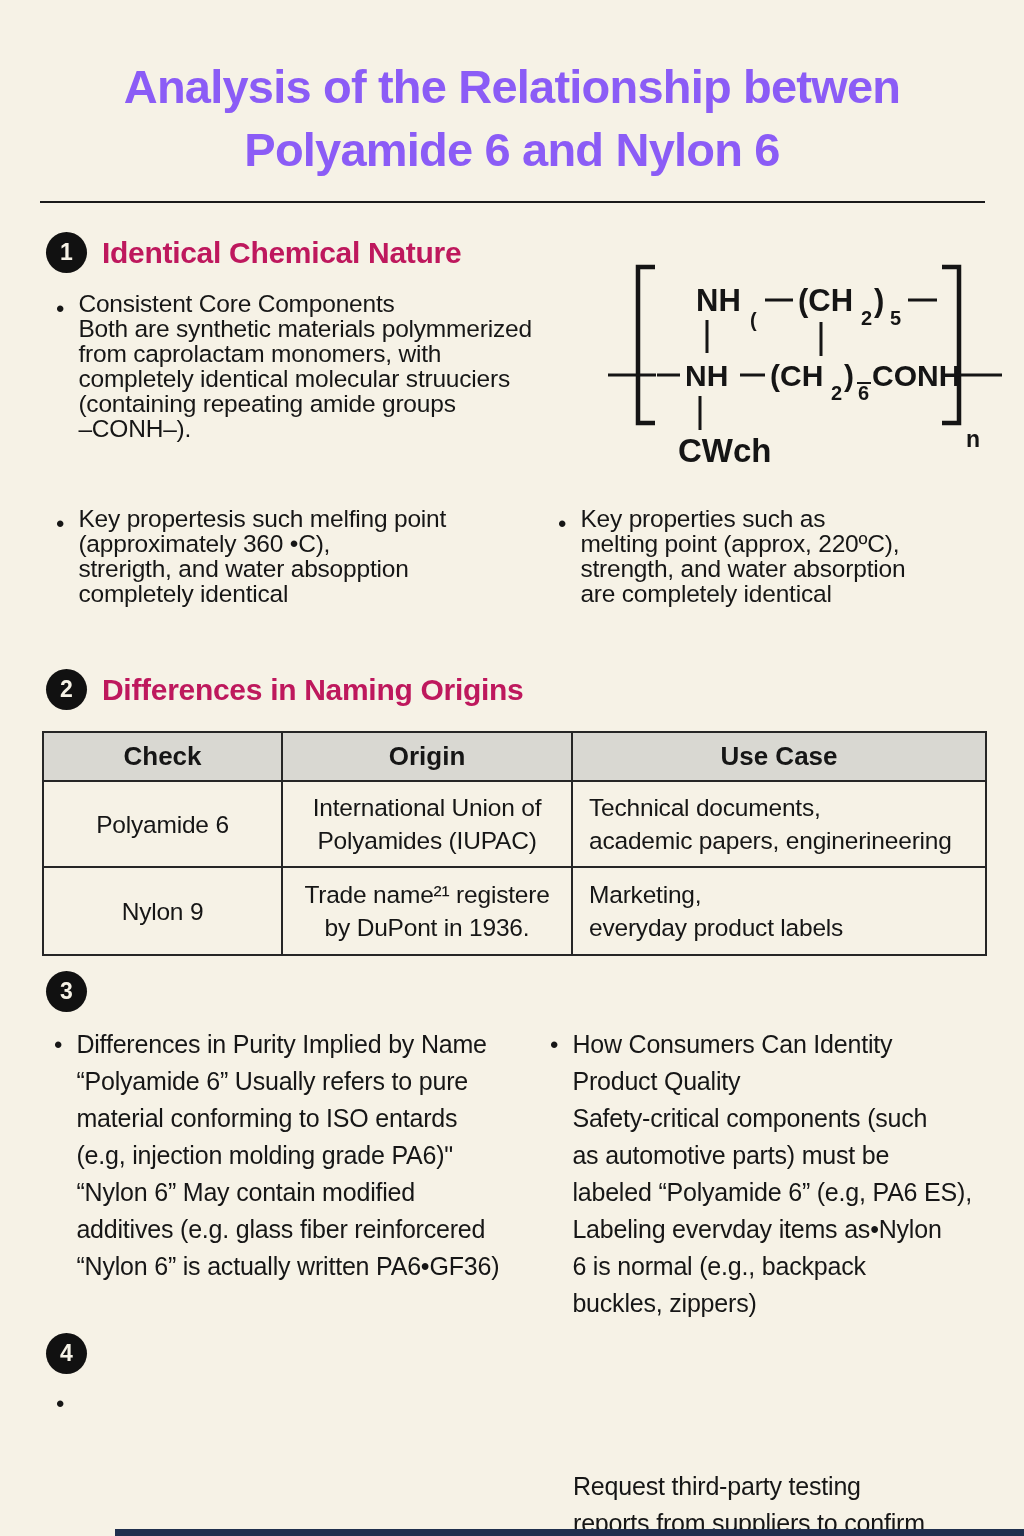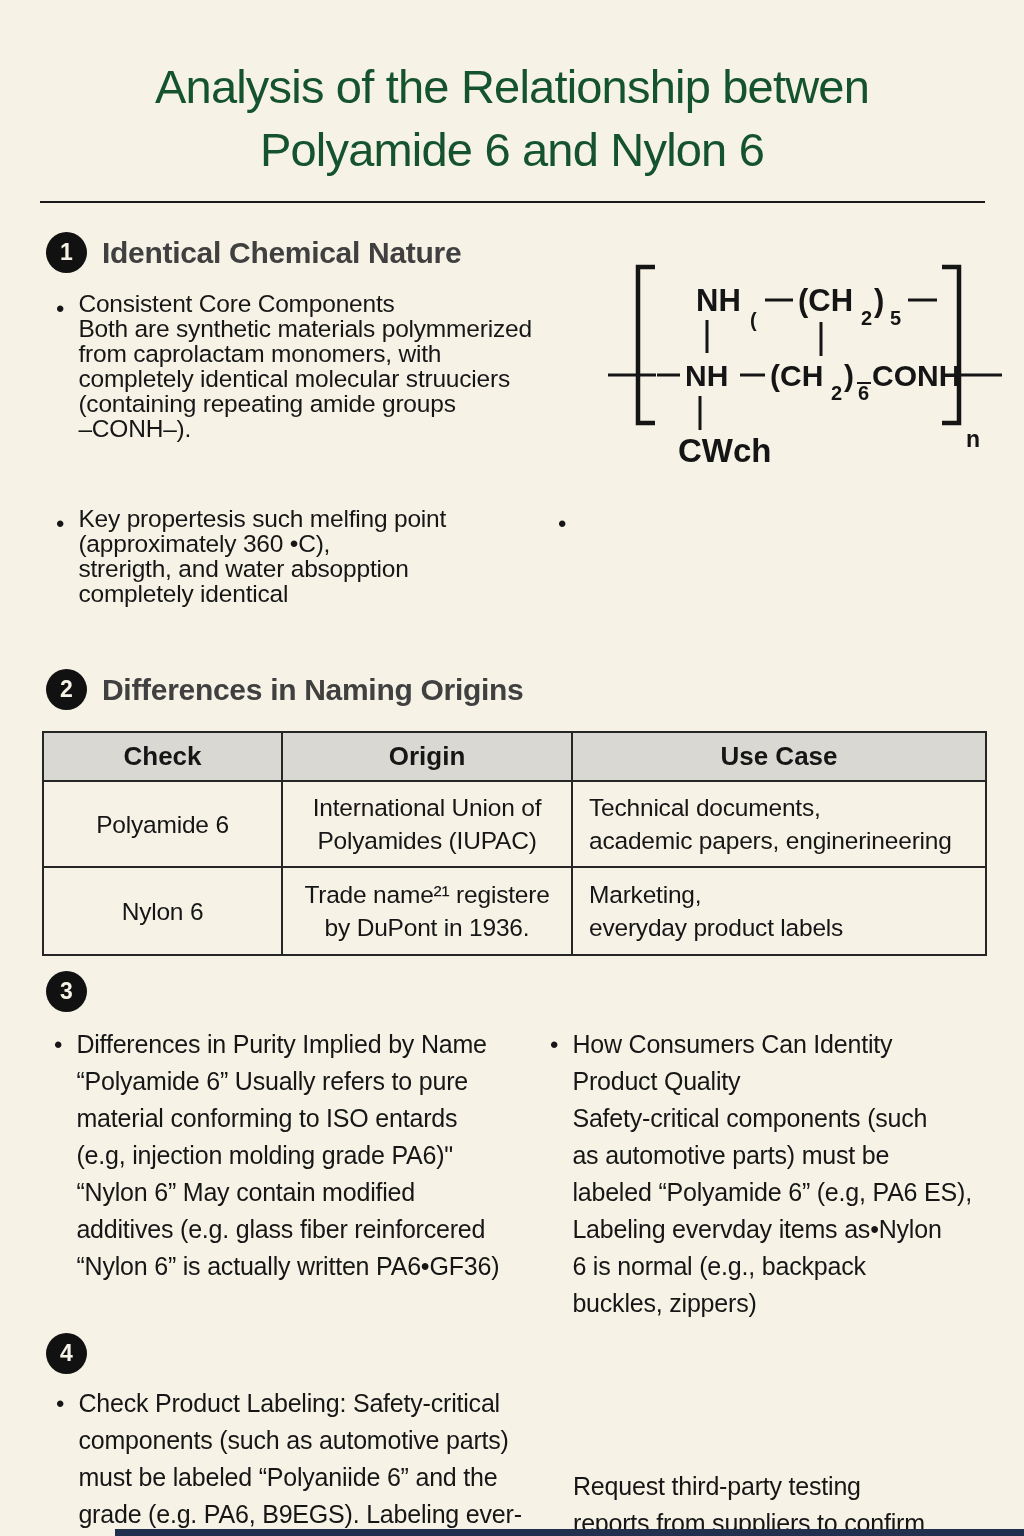--- a/index.html
+++ b/index.html
@@ -3,31 +3,31 @@
 <meta charset="utf-8">
 <style>
   html,body { margin:0; padding:0; background:#e9e6dc; }
   .page {
     position:relative; width:1024px; height:1536px; margin:0 auto;
     background:#f6f2e6; overflow:hidden;
     font-family:"Liberation Sans", sans-serif; color:#161616;
   }
   .title {
     position:absolute; top:55px; left:0; width:100%;
-    text-align:center; font-weight:normal; font-size:47px; line-height:63px;
-    letter-spacing:-0.8px; color:#14532d;
+    text-align:center; font-weight:bold; font-size:47px; line-height:63px;
+    letter-spacing:-0.8px; color:#8b5cf6;
   }
   .divider { position:absolute; top:201px; left:40px; width:945px; border-top:2px solid #1a1a1a; }
   .sec-head { position:absolute; display:flex; align-items:center; gap:15px; }
   .badge {
     width:41px; height:41px; border-radius:50%; background:#111; color:#f6f2e6;
     display:flex; align-items:center; justify-content:center;
     font-weight:bold; font-size:23px; flex:0 0 41px;
   }
-  .sec-title { font-size:30px; font-weight:bold; letter-spacing:-0.3px; color:#404040; white-space:nowrap; }
+  .sec-title { font-size:30px; font-weight:bold; letter-spacing:-0.3px; color:#be185d; white-space:nowrap; }
   .bullet { position:absolute; display:flex; align-items:flex-start; }
   .dot { margin-right:14px; font-size:24px; }
   .btext { white-space:pre-line; letter-spacing:-0.2px; }
   .t36 .dot { line-height:36px; }
   .t36 .btext { font-size:24.5px; line-height:25px; }
   .t37 .dot { line-height:37px; }
   .t37 .btext { font-size:25px; line-height:37px; }
   .plain-text { position:absolute; }
 
   #s1-head { top:232px; left:46px; }
@@ -133,20 +133,24 @@
   <div class="bullet t36" id="s1-b2">
     <span class="dot">•</span>
     <div class="btext">Key propertesis such melfing point
 (approximately 360 •C),
 strerigth, and water absopption
 completely identical</div>
   </div>
 
   <div class="bullet t36" id="s1-b3">
     <span class="dot">•</span>
+    <div class="btext">Key properties such as
+melting point (approx, 220ºC),
+strength, and water absorption
+are completely identical</div>
   </div>
 
   <div class="sec-head" id="s2-head">
     <div class="badge">2</div>
     <div class="sec-title">Differences in Naming Origins</div>
   </div>
 
   <table id="naming-table">
     <colgroup>
         <col class="c1">
@@ -162,21 +166,21 @@
     </thead>
     <tbody>
       <tr class="r1">
         <td class="cell-name">Polyamide 6</td>
         <td class="cell-origin">International Union of
 Polyamides (IUPAC)</td>
         <td class="cell-use">Technical documents,
 academic papers, enginerineering</td>
       </tr>
       <tr class="r2">
-        <td class="cell-name">Nylon 6</td>
+        <td class="cell-name">Nylon 9</td>
         <td class="cell-origin">Trade name²¹ registere
 by DuPont in 1936.</td>
         <td class="cell-use">Marketing,
 everyday product labels</td>
       </tr>
     </tbody>
   </table>
 
   <div class="sec-head" id="s3-head">
     <div class="badge">3</div>
@@ -204,24 +208,20 @@
 6 is normal (e.g., backpack
 buckles, zippers)</div>
   </div>
 
   <div class="sec-head" id="s4-head">
     <div class="badge">4</div>
   </div>
 
   <div class="bullet t37" id="s4-b1">
     <span class="dot">•</span>
-    <div class="btext">Check Product Labeling: Safety-critical
-components (such as automotive parts)
-must be labeled “Polyaniide 6” and the
-grade (e.g. PA6, B9EGS). Labeling ever-</div>
   </div>
 
   <div class="plain-text" id="s4-t2">Request third-party testing
 reports from suppliers to confirm
 compliance with ISO 1874 or
 ASTM D4066 standards</div>
 
   <div id="bottom-bar"></div>
 
 </div>

